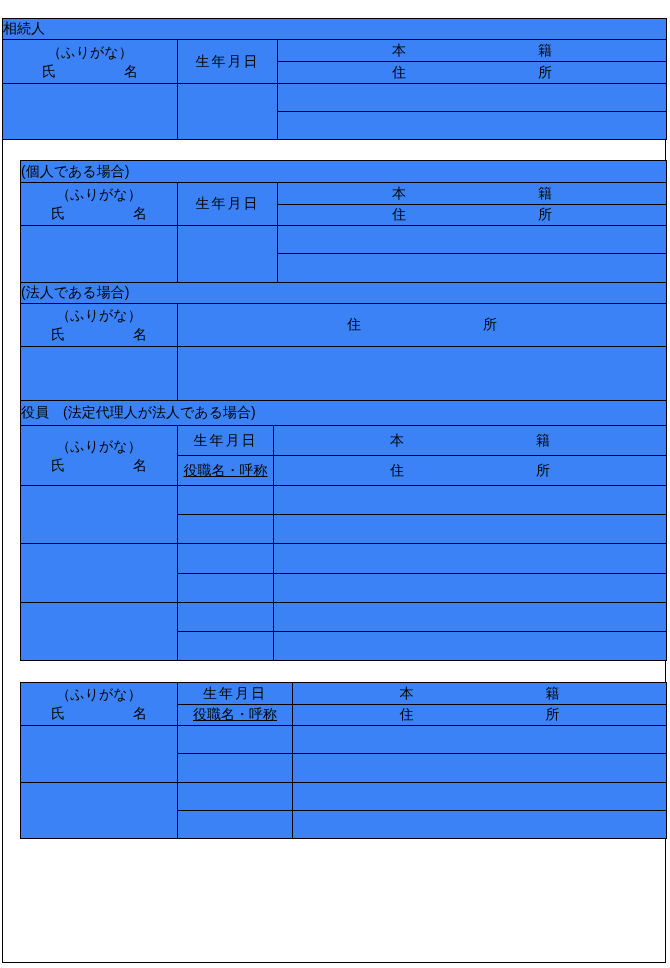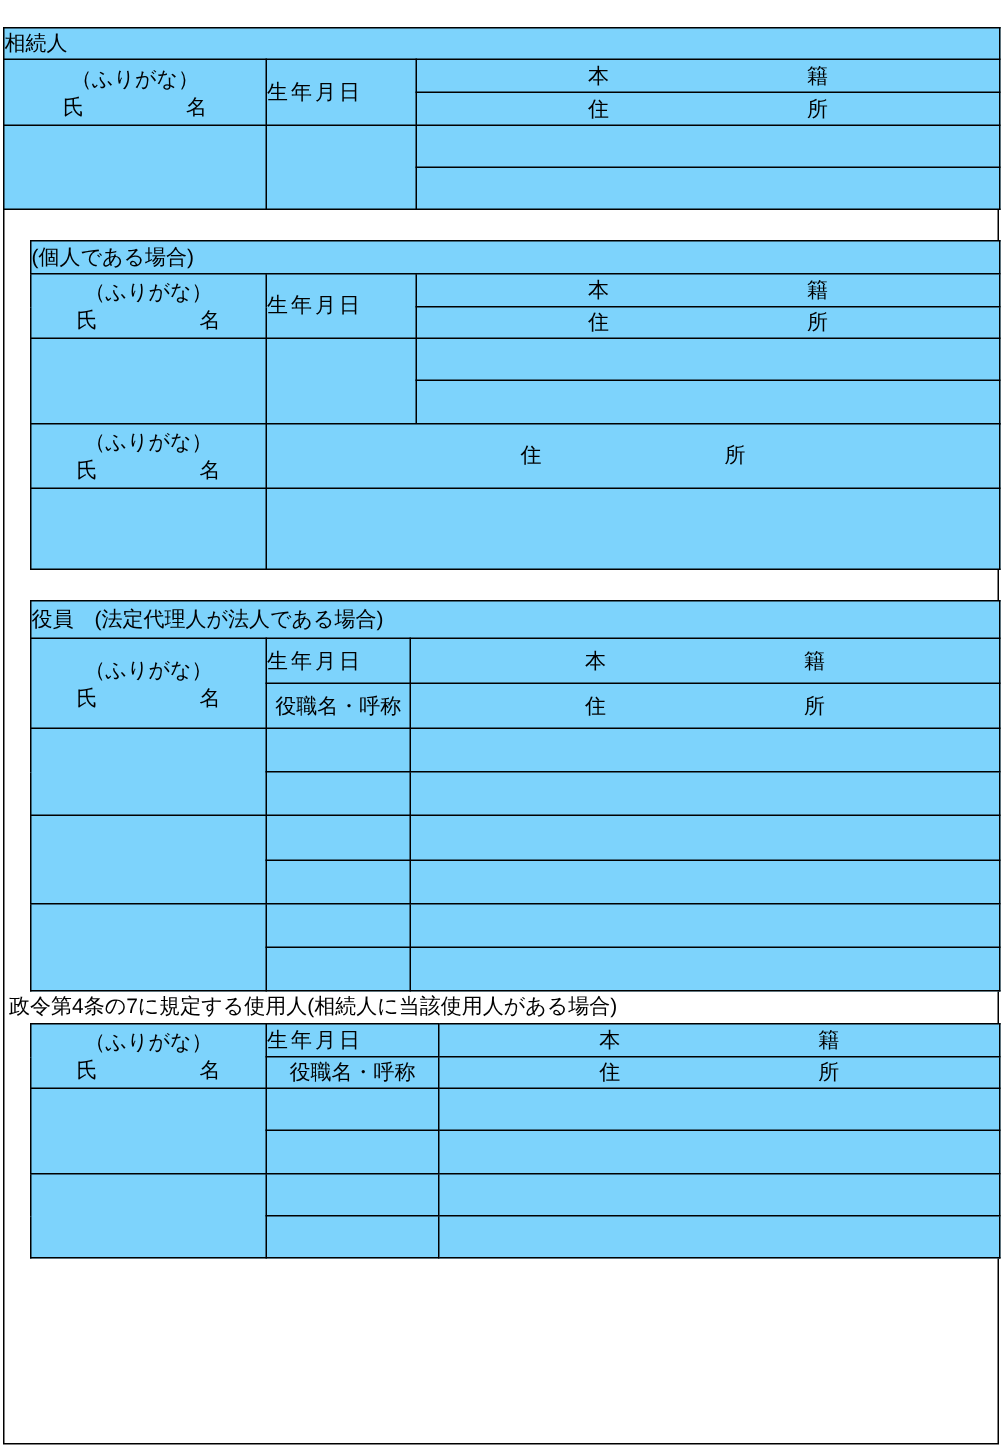--- a/index.html
+++ b/index.html
@@ -3,26 +3,26 @@
 <meta charset="utf-8">
 <style>
   html,body{margin:0;padding:0;background:#fff;}
   #page{
     position:relative;width:670px;height:968px;background:#fff;
     font-family:"Liberation Sans","DejaVu Sans",sans-serif;
     color:#000;font-size:14px;overflow:hidden;
   }
   #title{position:absolute;top:1px;left:0;width:100%;text-align:center;font-size:16px;margin-top:27px;}
   #frame{position:absolute;left:2px;top:18px;width:664px;height:945px;border:1px solid #000;box-sizing:border-box;}
-  table.t{border-collapse:collapse;table-layout:fixed;position:absolute;background:#7dd3fc;}
+  table.t{border-collapse:collapse;table-layout:fixed;position:absolute;background:#3b82f6;}
   table.t td{border:1px solid #000;padding:0;font-size:14px;overflow:hidden;vertical-align:middle;}
   td.sec{text-align:left;padding-left:4px;}
   td.c{text-align:center;}
-  td.bd{text-align:left;letter-spacing:2px;}
-  td.pos{text-align:center;letter-spacing:0;}
+  td.bd{text-align:center;letter-spacing:2px;}
+  td.pos{text-align:center;letter-spacing:0;text-decoration:underline;}
   .nh{width:96px;margin:0 auto;}
   .furi{text-align:center;line-height:19px;white-space:nowrap;}
   .kv{display:flex;justify-content:space-between;line-height:19px;}
   .spread{margin:0 auto;display:flex;justify-content:space-between;}
   .w160{width:160px;}
   .w150{width:150px;}
   .rowlabel{position:absolute;left:6px;display:flex;align-items:center;white-space:nowrap;}
   #remarks{position:absolute;left:6px;top:840px;width:656px;line-height:17.2px;white-space:pre-wrap;}
   .rline{white-space:pre-wrap;}
 </style>
@@ -128,20 +128,23 @@
     </tr>
   </tbody>
     </table>
 
   <table class="t" style="left:20px;top:282px;width:646px">
     <colgroup>
         <col style="width:157px">
         <col style="width:489px">
       </colgroup>
     <tbody>
+        <tr style="height:21px">
+      <td colspan="2" class="sec">(法人である場合)</td>
+    </tr>
     <tr style="height:43px">
       <td>
         <div class="nh">
           <div class="furi">（ふりがな）</div>
           <div class="kv">
                 <span>氏</span>
                 <span>名</span>
               </div>
         </div>
       </td>
@@ -219,21 +222,20 @@
       <td></td>
       <td></td>
     </tr>
     <tr style="height:29px">
       <td></td>
       <td></td>
     </tr>
   </tbody>
     </table>
 
-  <div class="rowlabel" style="top:660px;height:22px">政令第4条の7に規定する使用人(相続人に当該使用人がある場合)</div>
 
   <table class="t" style="left:20px;top:682px;width:646px">
     <colgroup>
         <col style="width:157px">
         <col style="width:115px">
         <col style="width:374px">
       </colgroup>
     <tbody>
         <tr style="height:22px">
       <td rowspan="2">

